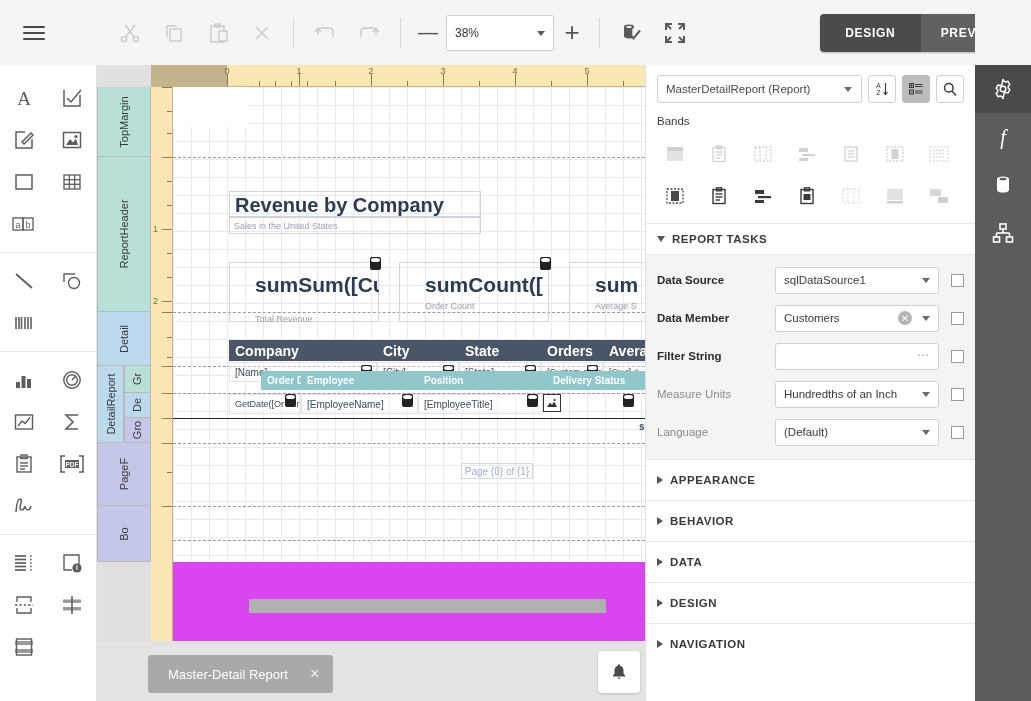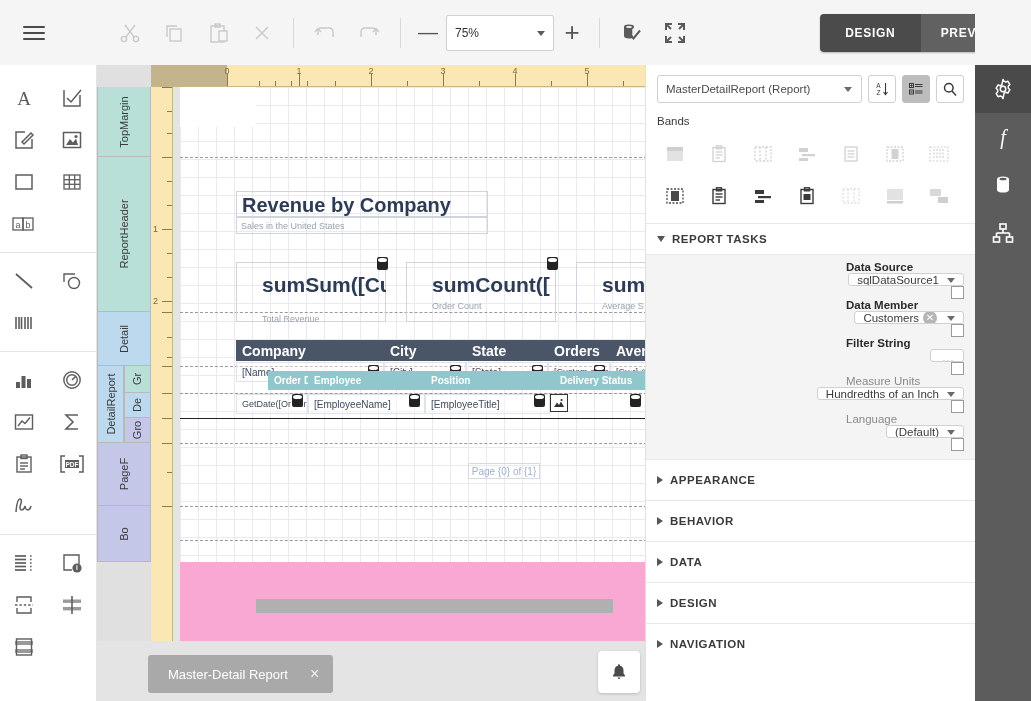--- a/index.html
+++ b/index.html
@@ -88,22 +88,22 @@
     border: 1px solid #b9b9b9; border-top: none;
     display: flex; align-items: center; justify-content: center;
     font-size: 11px; color: #3a3a3a; overflow: hidden;
   }
   .band-lbl span { transform: rotate(-90deg); white-space: nowrap; }
   .band-sub { position:absolute; right:0; width: 27px; border:1px solid #b9b9b9; border-top:none;
     display:flex; align-items:center; justify-content:center; font-size:11px; color:#3a3a3a; overflow:hidden;}
   .band-sub span { transform: rotate(-90deg); white-space: nowrap; }
 
   #surface {
-    position: absolute; left: 83px; top: 22px; width: 472px; height: 614px;
-    background: #f9a8d4; overflow: hidden; padding-left: 8px;
+    position: absolute; left: 76px; top: 22px; width: 472px; height: 614px;
+    background: #d946ef; overflow: hidden; padding-left: 8px;
   }
   #paper {
     position: absolute; left: 0; top: 0; width: 472px; height: 475px;
     background:
       repeating-linear-gradient(to right, #e8eaee 0 1px, transparent 1px 18px),
       repeating-linear-gradient(to bottom, #e8eaee 0 1px, transparent 1px 18px),
       #ffffff;
   }
   #margin-white { position:absolute; left: 0; top: 0; width: 76px; height: 40px; background: #fff; }
   .bandline { position: absolute; left: 0; width: 472px; border-top: 1px dashed #9a9a9a; }
@@ -170,21 +170,21 @@
   .sect-hd.cap { font-weight: bold; letter-spacing: .5px; }
   .tri { width:0;height:0;margin-right:7px; }
   .tri.right { border-top:4px solid transparent;border-bottom:4px solid transparent;border-left:6px solid #555; }
   .tri.down { border-left:4px solid transparent;border-right:4px solid transparent;border-top:6px solid #555; }
   .divline { height:1px; background:#e8e8e8; }
 
   #bands-label { font-size: 11.5px; color: #3a3a3a; padding: 12px 0 6px 11px; }
   .band-icons { display: flex; padding-left: 7px; }
   .band-ico { width: 44px; height: 42px; display:flex; align-items:center; justify-content:center; }
 
-  .prop-row { display: flex; align-items: flex-end; height: 38px; padding: 0 11px; flex-direction: column; }
+  .prop-row { display: flex; align-items: center; height: 38px; padding: 0 11px; }
   .prop-label { width: 118px; font-size: 11.5px; color: #2b2b2b; font-weight: bold; }
   .prop-label.dim { color: #8a8a8a; font-weight: normal; }
   .prop-ctl {
     flex: 1; height: 27px; border: 1px solid #d0d0d0; border-radius: 3px; background:#fff;
     display:flex; align-items:center; padding: 0 24px 0 8px; font-size: 11.5px; color: #3a3a3a;
     position: relative; white-space: nowrap; overflow: hidden;
   }
   .prop-ctl .caret { position:absolute; right:8px; top:50%; margin-top:-2px;
      width:0;height:0;border-left:4px solid transparent;border-right:4px solid transparent;border-top:5px solid #6a6a6a;}
   .prop-ctl .clearx { position:absolute; right: 26px; top:50%; margin-top:-7px; width:14px;height:14px;
@@ -257,21 +257,21 @@
         <path d="M19 14 L19 9 Q19 7 15 7 L8 7 Q4 7 4 11 L4 16"></path>
           <polyline points="16,11 19,7.5 22,11"></polyline>
       </svg>
     </div>
 
     <div class="tb-sep"></div>
 
     <div id="zoomgroup">
       <div class="zoom-btn" style="font-size:20px">—</div>
       <div id="zoom-field">
-        <span>75%</span>
+        <span>38%</span>
         <span class="caret"></span>
       </div>
       <div class="zoom-btn">+</div>
     </div>
 
     <div class="tb-sep"></div>
 
     <div class="tb-icon active">
       <svg width="26" height="26" viewBox="0 0 26 26" fill="none" stroke="currentColor" stroke-width="1.6">
         <ellipse cx="11" cy="7" rx="5" ry="2.4" fill="currentColor" stroke="none"></ellipse>

